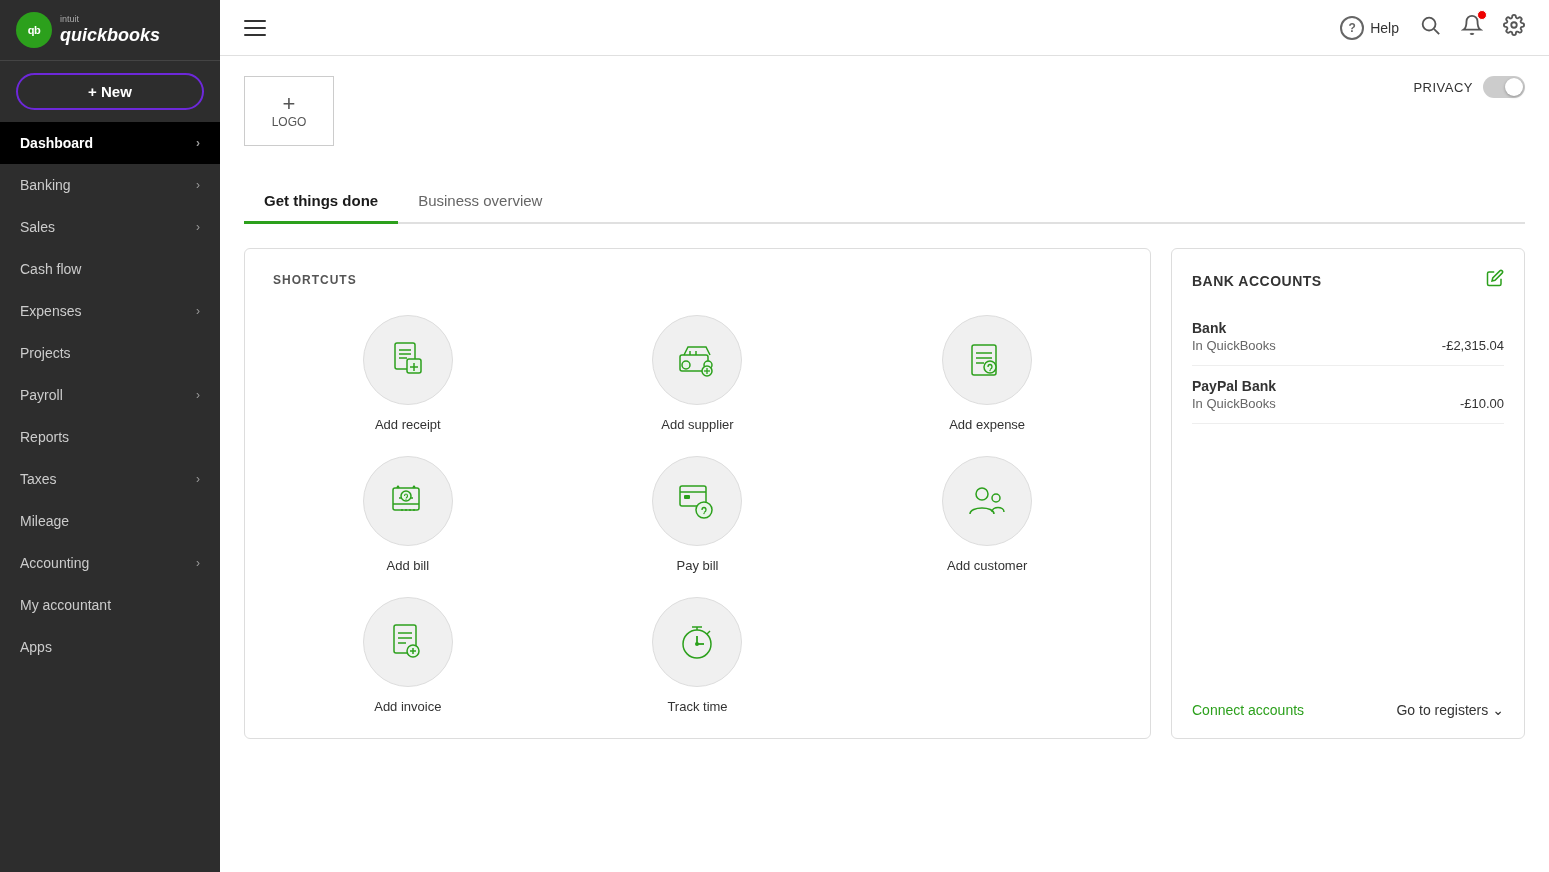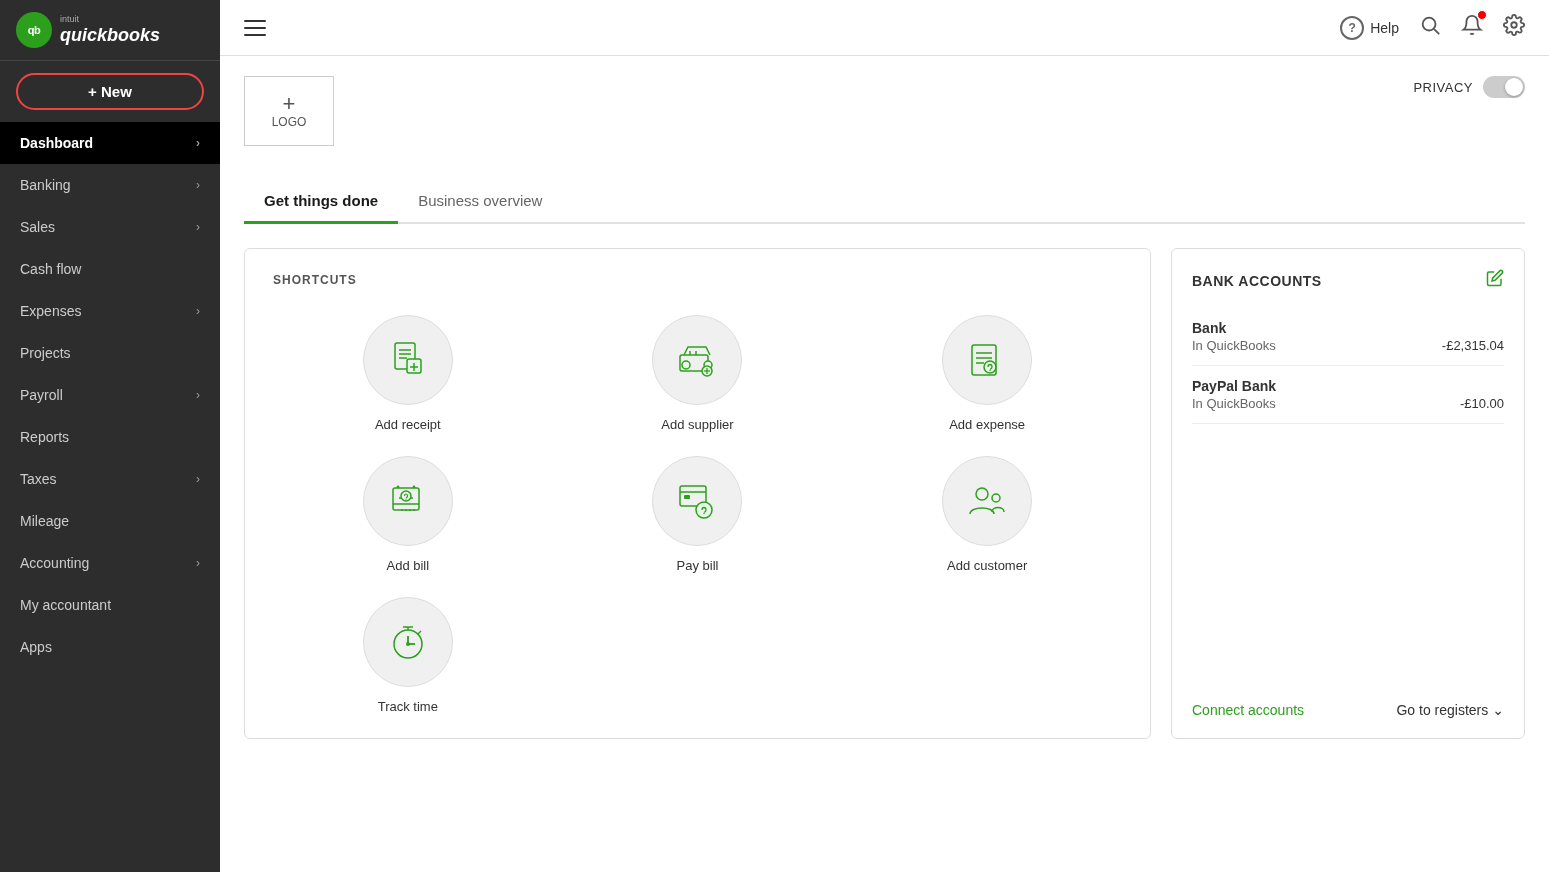--- a/index.html
+++ b/index.html
@@ -29,21 +29,21 @@
       display: flex; align-items: center; justify-content: center;
       margin-right: 8px;
       flex-shrink: 0;
     }
     .logo-circle span { color: #fff; font-size: 11px; font-weight: 900; letter-spacing: -0.5px; }
     .logo-text { color: #fff; font-size: 18px; font-weight: 700; font-style: italic; }
     .logo-intuit { font-size: 9px; color: #aaa; display: block; margin-bottom: 1px; }
 
     .new-button {
       margin: 12px 16px;
-      border: 2px solid #ef4444;
+      border: 2px solid #6d28d9;
       border-radius: 20px;
       background: transparent;
       color: #fff;
       font-size: 15px;
       font-weight: 600;
       padding: 8px 20px;
       cursor: pointer;
       display: flex;
       align-items: center;
       justify-content: center;
@@ -429,20 +429,34 @@
               <svg viewBox="0 0 46 46" fill="none" xmlns="http://www.w3.org/2000/svg">
                 <circle cx="18" cy="16" r="6" stroke="#2ca01c" stroke-width="1.5"></circle>
                 <path d="M6 36 C6 28 30 28 30 36" stroke="#2ca01c" stroke-width="1.5" fill="none"></path>
                 <circle cx="32" cy="20" r="4" stroke="#2ca01c" stroke-width="1.5"></circle>
                 <path d="M28 34 C28 28 40 28 40 34" stroke="#2ca01c" stroke-width="1.5" fill="none"></path>
               </svg>
             </div>
             <span class="shortcut-label">Add customer</span>
           </div>
 
+          <div class="shortcut-item">
+            <div class="shortcut-icon">
+              <svg viewBox="0 0 46 46" fill="none" xmlns="http://www.w3.org/2000/svg">
+                <rect x="9" y="6" width="22" height="28" rx="2" stroke="#2ca01c" stroke-width="1.5"></rect>
+                <line x1="13" y1="14" x2="27" y2="14" stroke="#2ca01c" stroke-width="1.5"></line>
+                <line x1="13" y1="19" x2="27" y2="19" stroke="#2ca01c" stroke-width="1.5"></line>
+                <line x1="13" y1="24" x2="21" y2="24" stroke="#2ca01c" stroke-width="1.5"></line>
+                <circle cx="28" cy="32" r="6" fill="#e8f5e9" stroke="#2ca01c" stroke-width="1.5"></circle>
+                <line x1="28" y1="29" x2="28" y2="35" stroke="#2ca01c" stroke-width="1.5"></line>
+                <line x1="25" y1="32" x2="31" y2="32" stroke="#2ca01c" stroke-width="1.5"></line>
+              </svg>
+            </div>
+            <span class="shortcut-label">Add invoice</span>
+          </div>
 
           <div class="shortcut-item">
             <div class="shortcut-icon">
               <svg viewBox="0 0 46 46" fill="none" xmlns="http://www.w3.org/2000/svg">
                 <circle cx="23" cy="25" r="14" stroke="#2ca01c" stroke-width="1.5"></circle>
                 <line x1="23" y1="11" x2="23" y2="8" stroke="#2ca01c" stroke-width="1.5"></line>
                 <line x1="18" y1="8" x2="28" y2="8" stroke="#2ca01c" stroke-width="1.5"></line>
                 <line x1="23" y1="25" x2="23" y2="17" stroke="#2ca01c" stroke-width="1.8"></line>
                 <line x1="23" y1="25" x2="30" y2="25" stroke="#2ca01c" stroke-width="1.8"></line>
                 <circle cx="23" cy="25" r="2" fill="#2ca01c"></circle>

